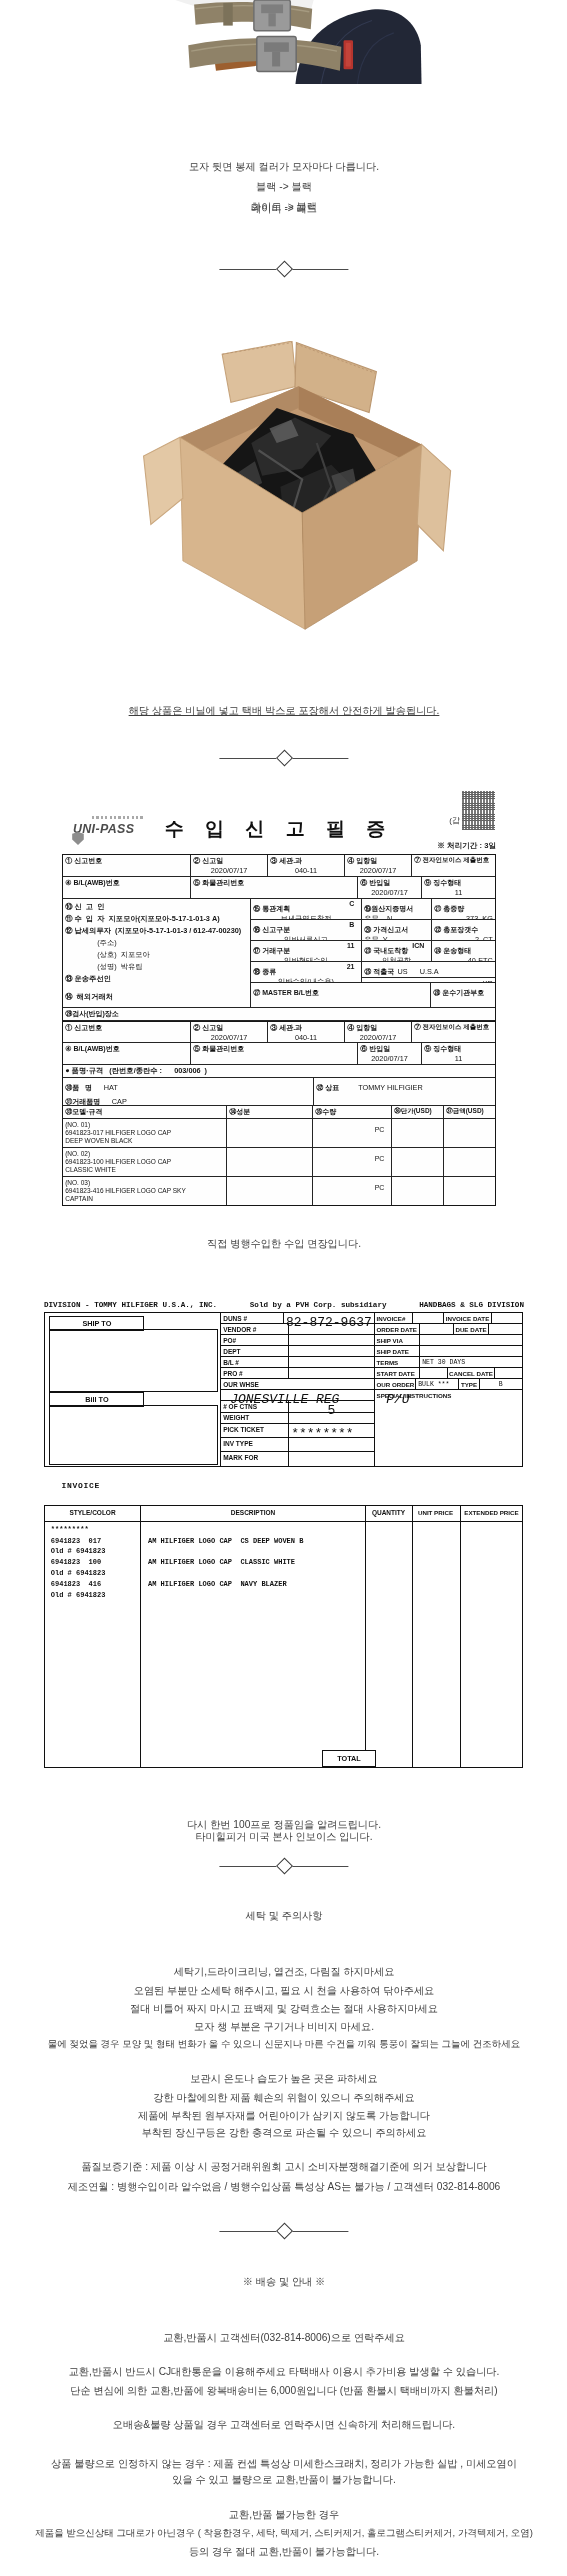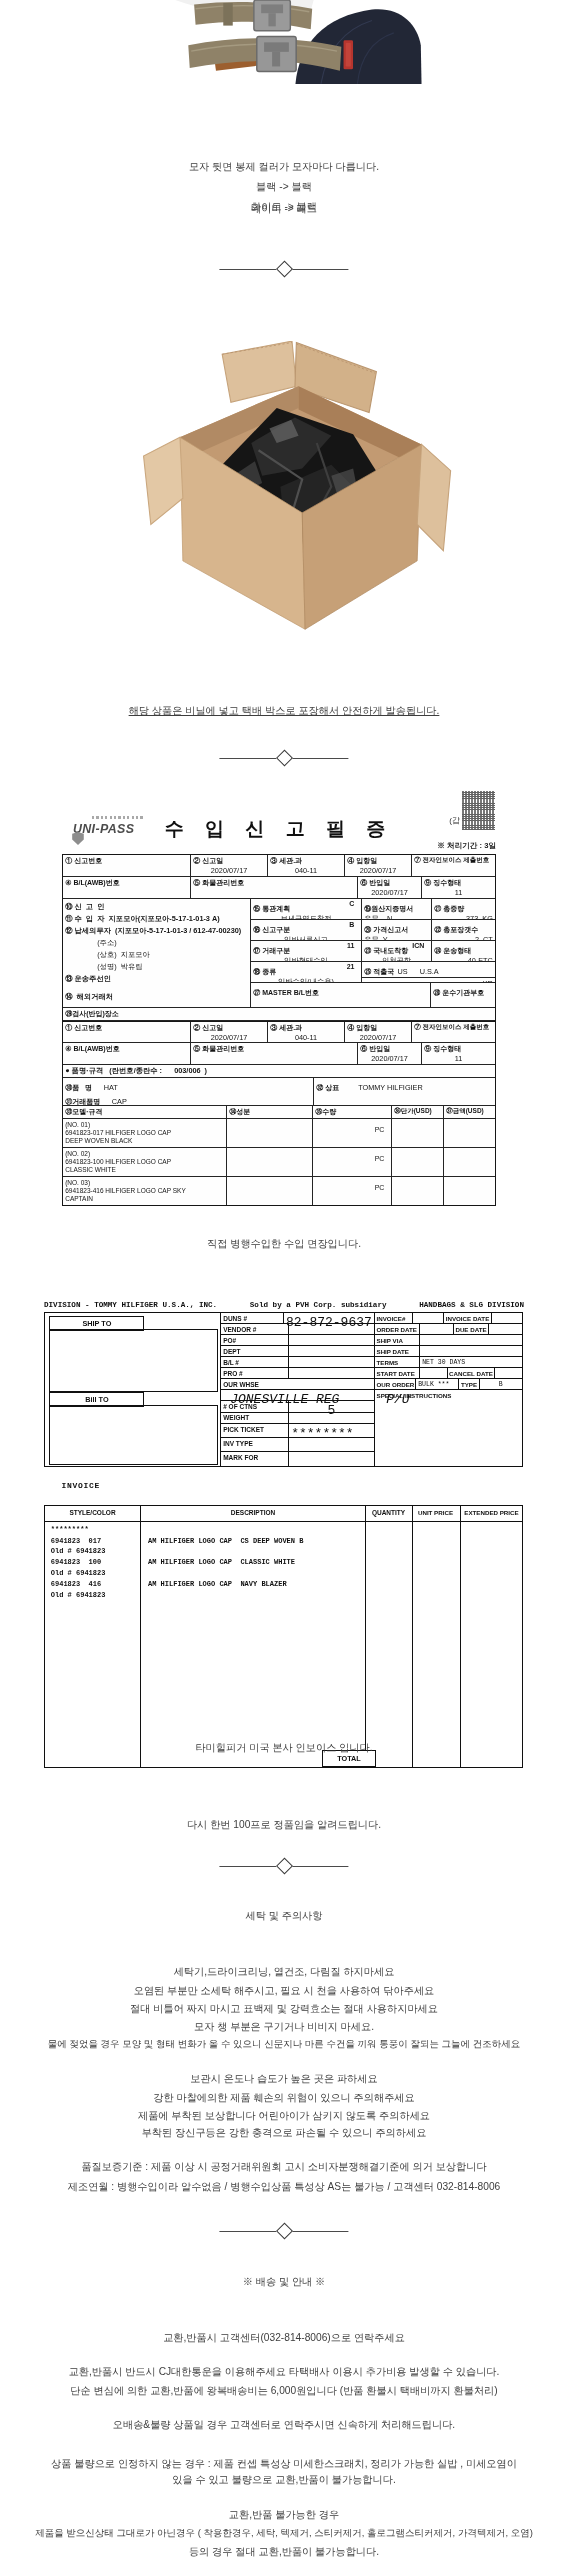--- a/index.html
+++ b/index.html
@@ -558,39 +558,39 @@
       <div class="idata" style="left:5.8px; top:63px;">Old # 6941823</div>
 
       <div class="idata" style="left:5.8px; top:74px;">6941823  416</div>
       <div class="idata" style="left:103px; top:74px;">AM HILFIGER LOGO CAP  NAVY BLAZER</div>
       <div class="idata" style="left:5.8px; top:85px;">Old # 6941823</div>
 
       <div class="total-cell">TOTAL</div>
     </div>
   </div>
 
-  <div class="t" style="top:1741px;">타미힐피거 미국 본사 인보이스 입니다.</div>
+  <div class="t" style="top:1830px;">타미힐피거 미국 본사 인보이스 입니다.</div>
   <div class="t" style="top:1818px;">다시 한번 100프로 정품임을 알려드립니다.</div>
 
   <div class="divider" style="top:1860px;">
     <span class="line"></span>
     <span class="diamond"></span>
     <span class="line"></span>
   </div>
 
   <div class="t" style="top:1909px;">세탁 및 주의사항</div>
   <div class="t" style="top:1965px;">세탁기,드라이크리닝, 열건조, 다림질 하지마세요</div>
   <div class="t" style="top:1984px;">오염된 부분만 소세탁 해주시고, 필요 시 천을 사용하여 닦아주세요</div>
   <div class="t" style="top:2002px;">절대 비틀어 짜지 마시고 표백제 및 강력효소는 절대 사용하지마세요</div>
   <div class="t" style="top:2020px;">모자 챙 부분은 구기거나 비비지 마세요.</div>
   <div class="t sm" style="top:2038px;">물에 젖었을 경우 모양 및 형태 변화가 올 수 있으니 신문지나 마른 수건을 끼워 통풍이 잘되는 그늘에 건조하세요</div>
 
   <div class="t" style="top:2072px;">보관시 온도나 습도가 높은 곳은 파하세요</div>
   <div class="t" style="top:2091px;">강한 마찰에의한 제품 훼손의 위험이 있으니 주의해주세요</div>
-  <div class="t" style="top:2109px;">제품에 부착된 보상합니다 어린아이가 삼키지 않도록 주의하세요</div>
+  <div class="t" style="top:2109px;">제품에 부착된 원부자재를 어린아이가 삼키지 않도록 가능합니다</div>
   <div class="t" style="top:2126px;">부착된 장신구등은 강한 충격으로 파손될 수 있으니 주의하세요</div>
 
   <div class="t" style="top:2160px;">품질보증기준 : 제품 이상 시 공정거래위원회 고시 소비자분쟁해결기준에 의거 보상합니다</div>
   <div class="t" style="top:2180px;">제조연월 : 병행수입이라 알수없음 / 병행수입상품 특성상 AS는 불가능 / 고객센터 032-814-8006</div>
 
   <div class="divider" style="top:2225px;">
     <span class="line"></span>
     <span class="diamond"></span>
     <span class="line"></span>
   </div>

